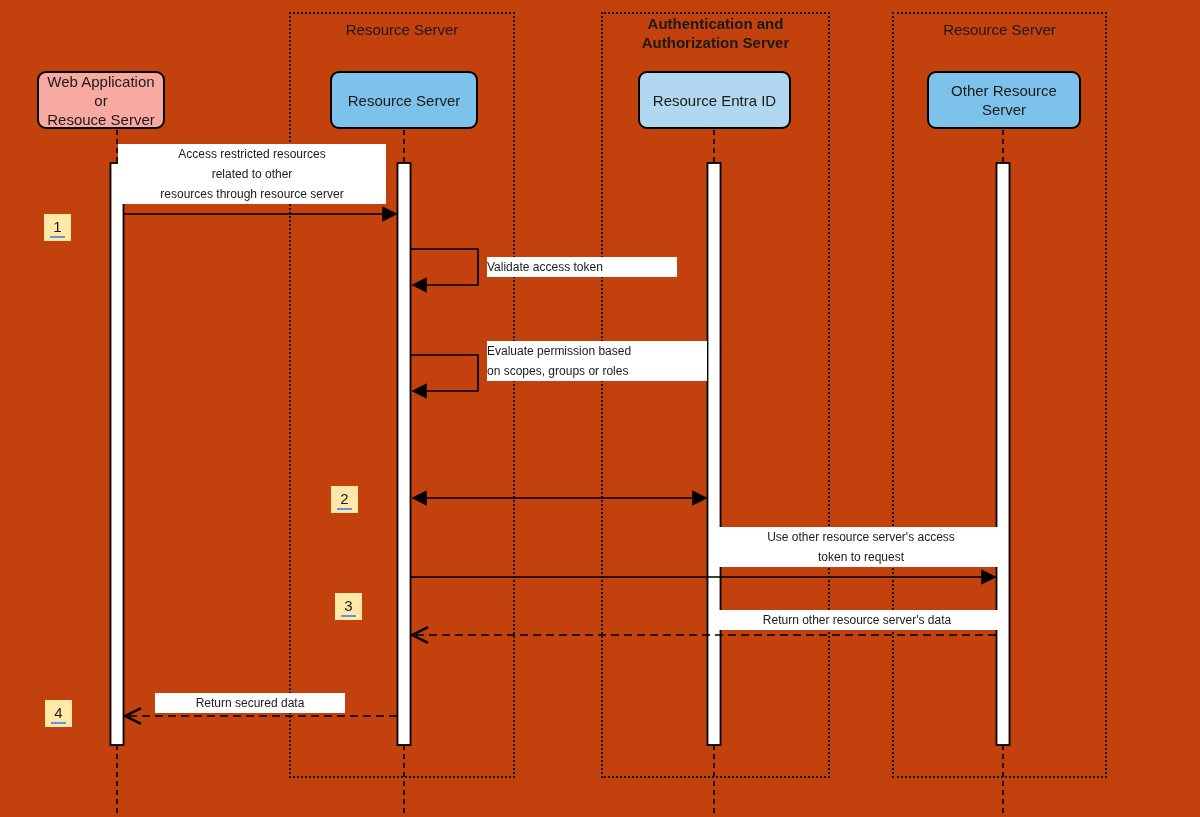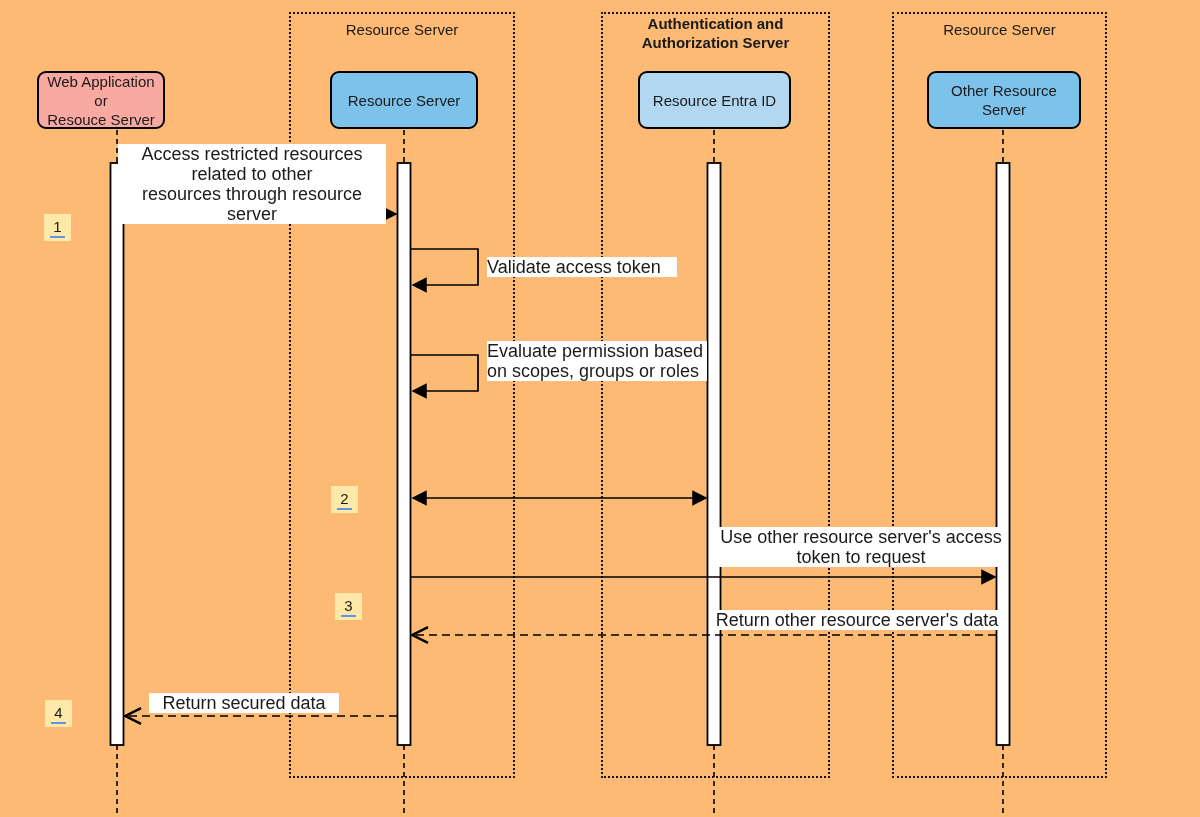--- a/index.html
+++ b/index.html
@@ -1,17 +1,17 @@
 <!DOCTYPE html>
 <html><head>
 <meta charset="utf-8">
 <style>
   html,body { margin:0; padding:0; background:#ffffff; }
   .canvas {
-    position:relative; width:1200px; height:817px; background:#fdba74;
+    position:relative; width:1200px; height:817px; background:#c2410c;
     font-family:"Liberation Sans", sans-serif; color:#1a1a1a; overflow:hidden;
   }
   
   .group { position:absolute; border:2px dotted #141414; box-sizing:border-box; z-index:0; }
   .g1 { left:289px; top:12px; width:226px; height:766px; }
   .g2 { left:601px; top:12px; width:229px; height:766px; }
   .g3 { left:892px; top:12px; width:215px; height:766px; }
   .group-label { position:absolute; text-align:center; font-size:15px; line-height:19px;
                  white-space:pre-line; z-index:2; color:#1a1a1a; }
   .gl1 { left:289px; top:20px; width:226px; }
@@ -19,30 +19,30 @@
   .gl3 { left:892px; top:20px; width:215px; }
   
   .actor { position:absolute; display:flex; align-items:center; justify-content:center;
            text-align:center; border:2px solid #000; border-radius:9px; font-size:15px;
            line-height:19px; white-space:pre-line; z-index:3; box-sizing:border-box; }
   .a1 { left:37px;  top:71px; width:128px; height:58px; }
   .a2 { left:330px; top:71px; width:148px; height:58px; }
   .a3 { left:638px; top:71px; width:153px; height:58px; }
   .a4 { left:927px; top:71px; width:154px; height:58px; }
   
-  .msg { position:absolute; text-align:center; font-size:18px; line-height:20px;
+  .msg { position:absolute; text-align:center; font-size:12px; line-height:20px;
          white-space:pre-line; z-index:2; background:#fff; color:#1a1a1a; }
   .msg.left { text-align:left; }
   .m1 { left:118px; top:144px; width:268px; }
   .m2 { left:487px; top:257px; width:190px; }
   .m3 { left:487px; top:341px; width:220px; }
   .m4 { left:408px; top:452px; width:300px; }
   .m5 { left:718px; top:527px; width:286px; }
   .m6 { left:712px; top:610px; width:290px; }
-  .m7 { left:149px; top:693px; width:190px; }
+  .m7 { left:155px; top:693px; width:190px; }
   
   .badge { position:absolute; width:27px; height:27px; display:flex; align-items:center;
            justify-content:center; font-size:15px; z-index:2; box-sizing:border-box; }
   .badge span { border-bottom:2px solid #5b94e8; padding:0 3px 1px; color:#1a1a1a; }
   .b1 { left:44px;  top:214px; }
   .b2 { left:331px; top:486px; }
   .b3 { left:335px; top:593px; }
   .b4 { left:45px;  top:700px; }
   svg.layer { position:absolute; left:0; top:0; z-index:1; }
 </style>

